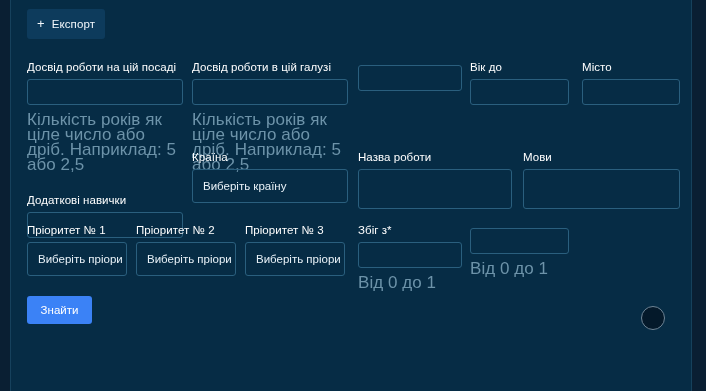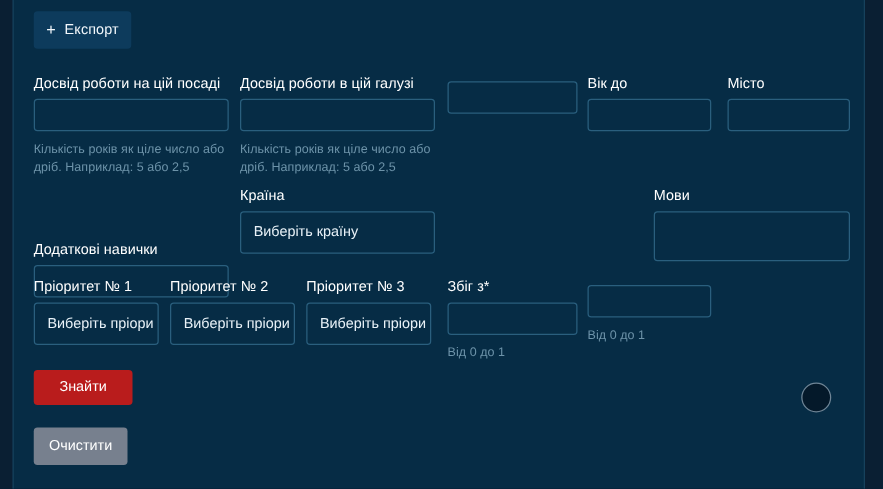--- a/index.html
+++ b/index.html
@@ -136,34 +136,34 @@
     height: 40px;
     background: transparent;
     border: 1px solid #2a5f7e;
     border-radius: 3px;
     width: 100%;
     cursor: text;
   }
 
   .field-hint {
     margin-top: 7px;
-    font-size: 10px;
+    font-size: 17px;
     line-height: 15px;
     color: #6d93a9;
     letter-spacing: .05px;
   }
 
   
   .btn-primary {
     position: absolute;
     left: 27px;
     top: 296px;
-    width: 79px;
+    width: 65px;
     height: 28px;
-    background: #b91c1c;
+    background: #3b82f6;
     border: none;
     border-radius: 3px;
     color: #ffffff;
     font-size: 11.5px;
     font-family: "Liberation Sans", sans-serif;
     cursor: pointer;
   }
 
   .btn-secondary {
     position: absolute;
@@ -239,20 +239,24 @@
     <input class="field-input" type="text" placeholder="" style="">
   </div>
 
   <div class="field" style="left:192px; top:150px; width:156px;">
     <div class="field-label">Країна</div>
     <div class="field-select">
       <span>Виберіть країну</span>
     </div>
   </div>
 
+  <div class="field" style="left:358px; top:150px; width:154px;">
+    <div class="field-label">Назва роботи</div>
+    <div class="field-multiselect"></div>
+  </div>
 
   <div class="field" style="left:523px; top:150px; width:157px;">
     <div class="field-label">Мови</div>
     <div class="field-multiselect"></div>
   </div>
 
   <div class="field" style="left:27px; top:223px; width:100px;">
     <div class="field-label">Пріоритет № 1</div>
     <div class="field-select">
       <span>Виберіть пріори</span>
@@ -278,16 +282,15 @@
     <input class="field-input" type="text" placeholder="" style="">
     <div class="field-hint">Від 0 до 1</div>
   </div>
 
   <div class="field" style="left:470px; top:223px; width:99px;">
     <input class="field-input" type="text" placeholder="" style="">
     <div class="field-hint">Від 0 до 1</div>
   </div>
 
   <button class="btn-primary">Знайти</button>
-  <button class="btn-secondary">Очистити</button>
 
   <div class="chat-bubble"></div>
 </div>
 
 </body></html>

